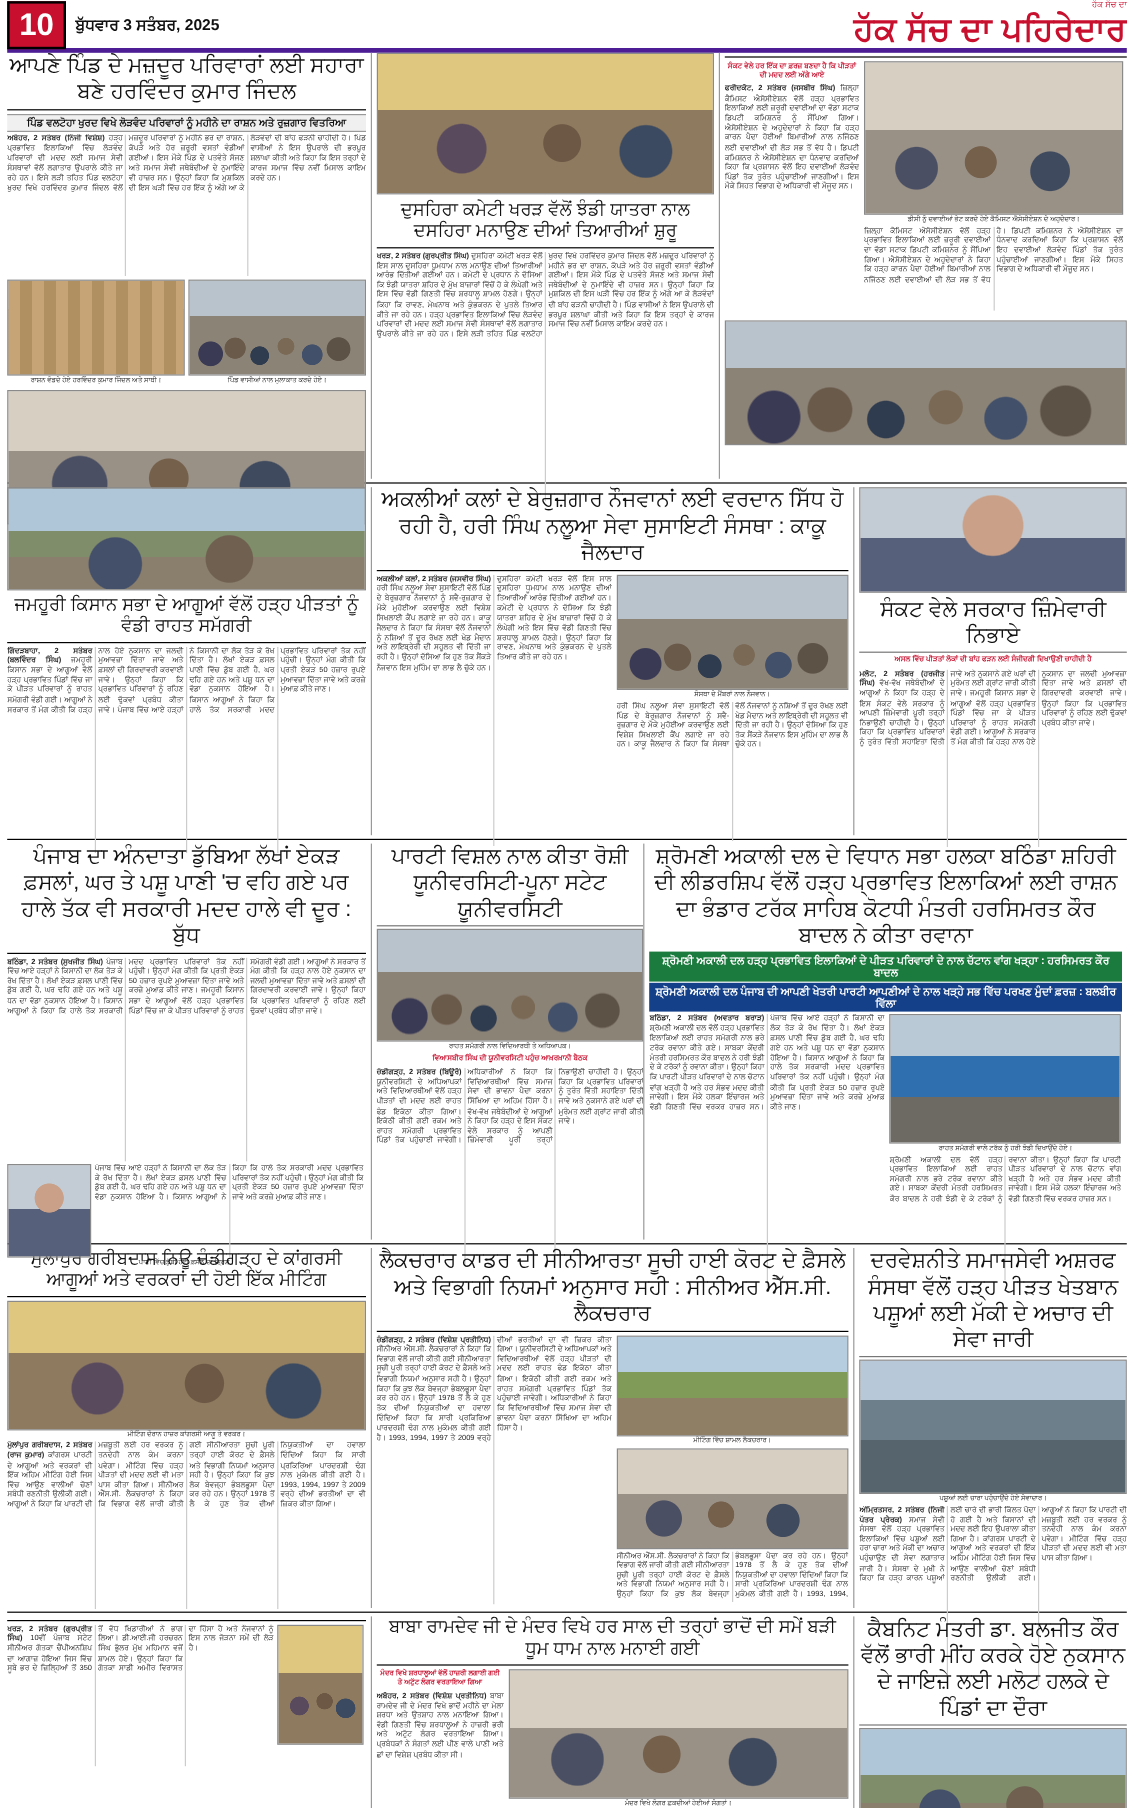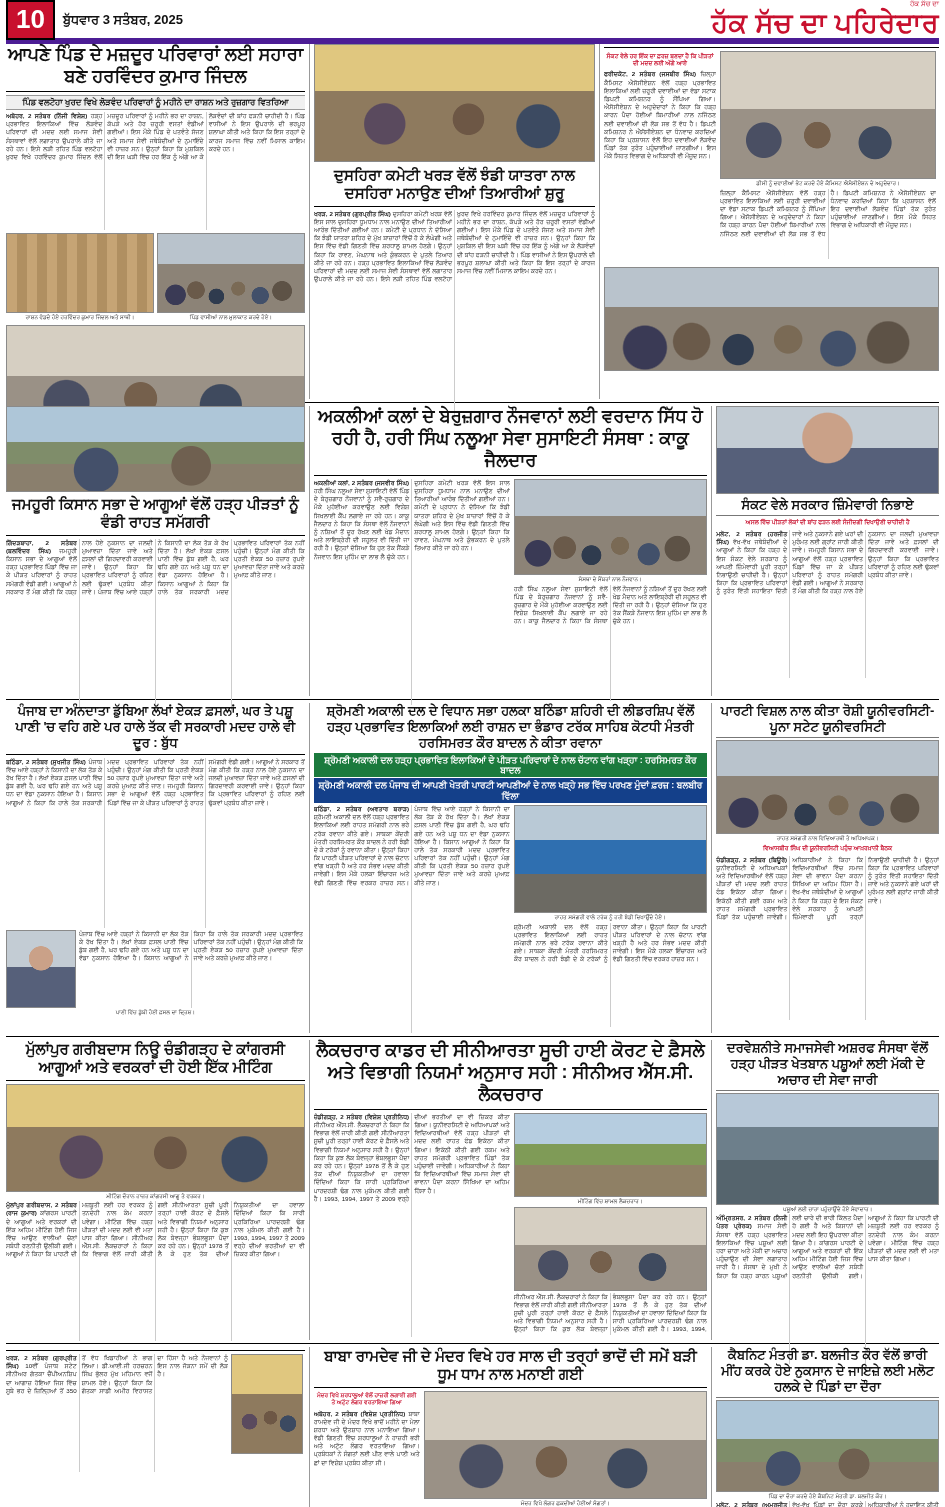--- a/index.html
+++ b/index.html
@@ -16,21 +16,21 @@
   .page {
     width: 945px; height: 1507px;
     position: relative;
     padding: 4px 6px 0 6px;
   }
 
   
   .masthead {
     display: flex;
     align-items: center;
-    border-bottom: 6px solid #4c1d95;
+    border-bottom: 4px solid #4c1d95;
     padding-bottom: 3px;
     height: 40px;
   }
   .page-number {
     background: #c8102e;
     color: #fff;
     font-weight: bold;
     font-size: 26px;
     line-height: 1;
     padding: 4px 8px 6px 8px;
@@ -53,28 +53,28 @@
   .mast-brand-sub {
     font-size: 7px;
     color: #c8102e;
     text-align: right;
     line-height: 1;
     margin-bottom: 1px;
   }
 
   
   .hl {
-    font-weight: bold;
+    font-weight: normal;
     text-align: center;
     line-height: 1.22;
     color: #111;
   }
   .hl-lg { font-size: 18px; }
   .hl-md { font-size: 15px; }
-  .hl-sm { font-size: 13px; }
+  .hl-sm { font-size: 18px; }
   .subhl {
     font-size: 8.5px;
     text-align: center;
     font-weight: bold;
     background: #f0f0f0;
     border-top: 1px solid #999;
     border-bottom: 1px solid #999;
     padding: 1.5px 2px;
     line-height: 1.2;
   }
@@ -292,52 +292,52 @@
       </div>
       <div class="flexrow" style="gap:3px; margin-top:2px;">
         <div class="photo sc-portrait" style="width:70px; height:78px;"></div>
         <div class="body-col cols-2" style="width:224px; height:78px;">
           <span>ਪੰਜਾਬ ਵਿੱਚ ਆਏ ਹੜ੍ਹਾਂ ਨੇ ਕਿਸਾਨੀ ਦਾ ਲੱਕ ਤੋੜ ਕੇ ਰੱਖ ਦਿੱਤਾ ਹੈ। ਲੱਖਾਂ ਏਕੜ ਫ਼ਸਲ ਪਾਣੀ ਵਿੱਚ ਡੁੱਬ ਗਈ ਹੈ, ਘਰ ਢਹਿ ਗਏ ਹਨ ਅਤੇ ਪਸ਼ੂ ਧਨ ਦਾ ਵੱਡਾ ਨੁਕਸਾਨ ਹੋਇਆ ਹੈ। ਕਿਸਾਨ ਆਗੂਆਂ ਨੇ ਕਿਹਾ ਕਿ ਹਾਲੇ ਤੱਕ ਸਰਕਾਰੀ ਮਦਦ ਪ੍ਰਭਾਵਿਤ ਪਰਿਵਾਰਾਂ ਤੱਕ ਨਹੀਂ ਪਹੁੰਚੀ। ਉਨ੍ਹਾਂ ਮੰਗ ਕੀਤੀ ਕਿ ਪ੍ਰਤੀ ਏਕੜ 50 ਹਜ਼ਾਰ ਰੁਪਏ ਮੁਆਵਜ਼ਾ ਦਿੱਤਾ ਜਾਵੇ ਅਤੇ ਕਰਜ਼ੇ ਮੁਆਫ਼ ਕੀਤੇ ਜਾਣ।</span>
         </div>
       </div>
       <div class="cap">ਪਾਣੀ ਵਿੱਚ ਡੁੱਬੀ ਹੋਈ ਫ਼ਸਲ ਦਾ ਦ੍ਰਿਸ਼।</div>
     </div>
 
-    <div class="sep-v" style="width:403px; padding:0 4px;">
-      <div class="hl hl-sm">ਸ਼੍ਰੋਮਣੀ ਅਕਾਲੀ ਦਲ ਦੇ ਵਿਧਾਨ ਸਭਾ ਹਲਕਾ ਬਠਿੰਡਾ ਸ਼ਹਿਰੀ ਦੀ ਲੀਡਰਸ਼ਿਪ ਵੱਲੋਂ ਹੜ੍ਹ ਪ੍ਰਭਾਵਿਤ ਇਲਾਕਿਆਂ ਲਈ ਰਾਸ਼ਨ ਦਾ ਭੰਡਾਰ ਟਰੱਕ ਸਾਹਿਬ ਕੋਟਧੀ ਮੰਤਰੀ ਹਰਸਿਮਰਤ ਕੌਰ ਬਾਦਲ ਨੇ ਕੀਤਾ ਰਵਾਨਾ</div>
-      <div class="band-green" style="margin-top:2px;">ਸ਼੍ਰੋਮਣੀ ਅਕਾਲੀ ਦਲ ਹੜ੍ਹ ਪ੍ਰਭਾਵਿਤ ਇਲਾਕਿਆਂ ਦੇ ਪੀੜਤ ਪਰਿਵਾਰਾਂ ਦੇ ਨਾਲ ਚੱਟਾਨ ਵਾਂਗ ਖੜ੍ਹਾ : ਹਰਸਿਮਰਤ ਕੌਰ ਬਾਦਲ</div>
-      <div class="band-blue" style="margin-top:1px;">ਸ਼੍ਰੋਮਣੀ ਅਕਾਲੀ ਦਲ ਪੰਜਾਬ ਦੀ ਆਪਣੀ ਖੇਤਰੀ ਪਾਰਟੀ ਆਪਣੀਆਂ ਦੇ ਨਾਲ ਖੜ੍ਹੇ ਸਭ ਵਿੱਚ ਪਰਖਣ ਮੁੰਦਾਂ ਫ਼ਰਜ਼ : ਬਲਬੀਰ ਵਿੱਲਾ</div>
-      <div class="flexrow" style="gap:4px; margin-top:2px;">
-        <div class="body-col cols-2" style="width:196px; height:228px;">
-          <span class="lead">ਬਠਿੰਡਾ, 2 ਸਤੰਬਰ (ਅਵਤਾਰ ਬਰਾੜ)</span>
-          <span>ਸ਼੍ਰੋਮਣੀ ਅਕਾਲੀ ਦਲ ਵੱਲੋਂ ਹੜ੍ਹ ਪ੍ਰਭਾਵਿਤ ਇਲਾਕਿਆਂ ਲਈ ਰਾਹਤ ਸਮੱਗਰੀ ਨਾਲ ਭਰੇ ਟਰੱਕ ਰਵਾਨਾ ਕੀਤੇ ਗਏ। ਸਾਬਕਾ ਕੇਂਦਰੀ ਮੰਤਰੀ ਹਰਸਿਮਰਤ ਕੌਰ ਬਾਦਲ ਨੇ ਹਰੀ ਝੰਡੀ ਦੇ ਕੇ ਟਰੱਕਾਂ ਨੂੰ ਰਵਾਨਾ ਕੀਤਾ। ਉਨ੍ਹਾਂ ਕਿਹਾ ਕਿ ਪਾਰਟੀ ਪੀੜਤ ਪਰਿਵਾਰਾਂ ਦੇ ਨਾਲ ਚੱਟਾਨ ਵਾਂਗ ਖੜ੍ਹੀ ਹੈ ਅਤੇ ਹਰ ਸੰਭਵ ਮਦਦ ਕੀਤੀ ਜਾਵੇਗੀ। ਇਸ ਮੌਕੇ ਹਲਕਾ ਇੰਚਾਰਜ ਅਤੇ ਵੱਡੀ ਗਿਣਤੀ ਵਿੱਚ ਵਰਕਰ ਹਾਜ਼ਰ ਸਨ।</span>
-          <span>ਪੰਜਾਬ ਵਿੱਚ ਆਏ ਹੜ੍ਹਾਂ ਨੇ ਕਿਸਾਨੀ ਦਾ ਲੱਕ ਤੋੜ ਕੇ ਰੱਖ ਦਿੱਤਾ ਹੈ। ਲੱਖਾਂ ਏਕੜ ਫ਼ਸਲ ਪਾਣੀ ਵਿੱਚ ਡੁੱਬ ਗਈ ਹੈ, ਘਰ ਢਹਿ ਗਏ ਹਨ ਅਤੇ ਪਸ਼ੂ ਧਨ ਦਾ ਵੱਡਾ ਨੁਕਸਾਨ ਹੋਇਆ ਹੈ। ਕਿਸਾਨ ਆਗੂਆਂ ਨੇ ਕਿਹਾ ਕਿ ਹਾਲੇ ਤੱਕ ਸਰਕਾਰੀ ਮਦਦ ਪ੍ਰਭਾਵਿਤ ਪਰਿਵਾਰਾਂ ਤੱਕ ਨਹੀਂ ਪਹੁੰਚੀ। ਉਨ੍ਹਾਂ ਮੰਗ ਕੀਤੀ ਕਿ ਪ੍ਰਤੀ ਏਕੜ 50 ਹਜ਼ਾਰ ਰੁਪਏ ਮੁਆਵਜ਼ਾ ਦਿੱਤਾ ਜਾਵੇ ਅਤੇ ਕਰਜ਼ੇ ਮੁਆਫ਼ ਕੀਤੇ ਜਾਣ।</span>
-        </div>
-        <div style="width:193px;">
-          <div class="photo sc-truck" style="height:108px;"></div>
-          <div class="cap">ਰਾਹਤ ਸਮੱਗਰੀ ਵਾਲੇ ਟਰੱਕ ਨੂੰ ਹਰੀ ਝੰਡੀ ਦਿਖਾਉਂਦੇ ਹੋਏ।</div>
-          <div class="body-col cols-2" style="height:104px;">
-            <span>ਸ਼੍ਰੋਮਣੀ ਅਕਾਲੀ ਦਲ ਵੱਲੋਂ ਹੜ੍ਹ ਪ੍ਰਭਾਵਿਤ ਇਲਾਕਿਆਂ ਲਈ ਰਾਹਤ ਸਮੱਗਰੀ ਨਾਲ ਭਰੇ ਟਰੱਕ ਰਵਾਨਾ ਕੀਤੇ ਗਏ। ਸਾਬਕਾ ਕੇਂਦਰੀ ਮੰਤਰੀ ਹਰਸਿਮਰਤ ਕੌਰ ਬਾਦਲ ਨੇ ਹਰੀ ਝੰਡੀ ਦੇ ਕੇ ਟਰੱਕਾਂ ਨੂੰ ਰਵਾਨਾ ਕੀਤਾ। ਉਨ੍ਹਾਂ ਕਿਹਾ ਕਿ ਪਾਰਟੀ ਪੀੜਤ ਪਰਿਵਾਰਾਂ ਦੇ ਨਾਲ ਚੱਟਾਨ ਵਾਂਗ ਖੜ੍ਹੀ ਹੈ ਅਤੇ ਹਰ ਸੰਭਵ ਮਦਦ ਕੀਤੀ ਜਾਵੇਗੀ। ਇਸ ਮੌਕੇ ਹਲਕਾ ਇੰਚਾਰਜ ਅਤੇ ਵੱਡੀ ਗਿਣਤੀ ਵਿੱਚ ਵਰਕਰ ਹਾਜ਼ਰ ਸਨ।</span>
-          </div>
-        </div>
-      </div>
-    </div>
-
     <div class="sep-v" style="width:228px; padding-left:4px;">
       <div class="hl hl-sm">ਪਾਰਟੀ ਵਿਸ਼ਲ ਨਾਲ ਕੀਤਾ ਰੋਸ਼ੀ ਯੂਨੀਵਰਸਿਟੀ-ਪੂਨਾ ਸਟੇਟ ਯੂਨੀਵਰਸਿਟੀ</div>
       <div class="rule-thin"></div>
       <div class="photo sc-crowd" style="height:94px;"></div>
       <div class="cap">ਰਾਹਤ ਸਮੱਗਰੀ ਨਾਲ ਵਿਦਿਆਰਥੀ ਤੇ ਅਧਿਆਪਕ।</div>
       <div class="subhl subhl-red" style="font-size:6px; color:#c8102e;">ਵਿਆਸਬੀਰ ਸਿੰਘ ਦੀ ਯੂਨੀਵਰਸਿਟੀ ਪਹੁੰਚ ਆਖ਼ਰਖ਼ਾਨੀ ਬੈਠਕ</div>
       <div class="body-col cols-3" style="height:164px; margin-top:2px;">
         <span class="lead">ਚੰਡੀਗੜ੍ਹ, 2 ਸਤੰਬਰ (ਬਿਊਰੋ)</span>
         <span>ਯੂਨੀਵਰਸਿਟੀ ਦੇ ਅਧਿਆਪਕਾਂ ਅਤੇ ਵਿਦਿਆਰਥੀਆਂ ਵੱਲੋਂ ਹੜ੍ਹ ਪੀੜਤਾਂ ਦੀ ਮਦਦ ਲਈ ਰਾਹਤ ਫੰਡ ਇਕੱਠਾ ਕੀਤਾ ਗਿਆ। ਇਕੱਠੀ ਕੀਤੀ ਗਈ ਰਕਮ ਅਤੇ ਰਾਹਤ ਸਮੱਗਰੀ ਪ੍ਰਭਾਵਿਤ ਪਿੰਡਾਂ ਤੱਕ ਪਹੁੰਚਾਈ ਜਾਵੇਗੀ। ਅਧਿਕਾਰੀਆਂ ਨੇ ਕਿਹਾ ਕਿ ਵਿਦਿਆਰਥੀਆਂ ਵਿੱਚ ਸਮਾਜ ਸੇਵਾ ਦੀ ਭਾਵਨਾ ਪੈਦਾ ਕਰਨਾ ਸਿੱਖਿਆ ਦਾ ਅਹਿਮ ਹਿੱਸਾ ਹੈ।</span>
         <span>ਵੱਖ-ਵੱਖ ਜਥੇਬੰਦੀਆਂ ਦੇ ਆਗੂਆਂ ਨੇ ਕਿਹਾ ਕਿ ਹੜ੍ਹ ਦੇ ਇਸ ਸੰਕਟ ਵੇਲੇ ਸਰਕਾਰ ਨੂੰ ਆਪਣੀ ਜ਼ਿੰਮੇਵਾਰੀ ਪੂਰੀ ਤਰ੍ਹਾਂ ਨਿਭਾਉਣੀ ਚਾਹੀਦੀ ਹੈ। ਉਨ੍ਹਾਂ ਕਿਹਾ ਕਿ ਪ੍ਰਭਾਵਿਤ ਪਰਿਵਾਰਾਂ ਨੂੰ ਤੁਰੰਤ ਵਿੱਤੀ ਸਹਾਇਤਾ ਦਿੱਤੀ ਜਾਵੇ ਅਤੇ ਨੁਕਸਾਨੇ ਗਏ ਘਰਾਂ ਦੀ ਮੁਰੰਮਤ ਲਈ ਗ੍ਰਾਂਟ ਜਾਰੀ ਕੀਤੀ ਜਾਵੇ।</span>
       </div>
     </div>
+
+    <div class="sep-v" style="width:403px; padding:0 4px;">
+      <div class="hl hl-sm">ਸ਼੍ਰੋਮਣੀ ਅਕਾਲੀ ਦਲ ਦੇ ਵਿਧਾਨ ਸਭਾ ਹਲਕਾ ਬਠਿੰਡਾ ਸ਼ਹਿਰੀ ਦੀ ਲੀਡਰਸ਼ਿਪ ਵੱਲੋਂ ਹੜ੍ਹ ਪ੍ਰਭਾਵਿਤ ਇਲਾਕਿਆਂ ਲਈ ਰਾਸ਼ਨ ਦਾ ਭੰਡਾਰ ਟਰੱਕ ਸਾਹਿਬ ਕੋਟਧੀ ਮੰਤਰੀ ਹਰਸਿਮਰਤ ਕੌਰ ਬਾਦਲ ਨੇ ਕੀਤਾ ਰਵਾਨਾ</div>
+      <div class="band-green" style="margin-top:2px;">ਸ਼੍ਰੋਮਣੀ ਅਕਾਲੀ ਦਲ ਹੜ੍ਹ ਪ੍ਰਭਾਵਿਤ ਇਲਾਕਿਆਂ ਦੇ ਪੀੜਤ ਪਰਿਵਾਰਾਂ ਦੇ ਨਾਲ ਚੱਟਾਨ ਵਾਂਗ ਖੜ੍ਹਾ : ਹਰਸਿਮਰਤ ਕੌਰ ਬਾਦਲ</div>
+      <div class="band-blue" style="margin-top:1px;">ਸ਼੍ਰੋਮਣੀ ਅਕਾਲੀ ਦਲ ਪੰਜਾਬ ਦੀ ਆਪਣੀ ਖੇਤਰੀ ਪਾਰਟੀ ਆਪਣੀਆਂ ਦੇ ਨਾਲ ਖੜ੍ਹੇ ਸਭ ਵਿੱਚ ਪਰਖਣ ਮੁੰਦਾਂ ਫ਼ਰਜ਼ : ਬਲਬੀਰ ਵਿੱਲਾ</div>
+      <div class="flexrow" style="gap:4px; margin-top:2px;">
+        <div class="body-col cols-2" style="width:196px; height:228px;">
+          <span class="lead">ਬਠਿੰਡਾ, 2 ਸਤੰਬਰ (ਅਵਤਾਰ ਬਰਾੜ)</span>
+          <span>ਸ਼੍ਰੋਮਣੀ ਅਕਾਲੀ ਦਲ ਵੱਲੋਂ ਹੜ੍ਹ ਪ੍ਰਭਾਵਿਤ ਇਲਾਕਿਆਂ ਲਈ ਰਾਹਤ ਸਮੱਗਰੀ ਨਾਲ ਭਰੇ ਟਰੱਕ ਰਵਾਨਾ ਕੀਤੇ ਗਏ। ਸਾਬਕਾ ਕੇਂਦਰੀ ਮੰਤਰੀ ਹਰਸਿਮਰਤ ਕੌਰ ਬਾਦਲ ਨੇ ਹਰੀ ਝੰਡੀ ਦੇ ਕੇ ਟਰੱਕਾਂ ਨੂੰ ਰਵਾਨਾ ਕੀਤਾ। ਉਨ੍ਹਾਂ ਕਿਹਾ ਕਿ ਪਾਰਟੀ ਪੀੜਤ ਪਰਿਵਾਰਾਂ ਦੇ ਨਾਲ ਚੱਟਾਨ ਵਾਂਗ ਖੜ੍ਹੀ ਹੈ ਅਤੇ ਹਰ ਸੰਭਵ ਮਦਦ ਕੀਤੀ ਜਾਵੇਗੀ। ਇਸ ਮੌਕੇ ਹਲਕਾ ਇੰਚਾਰਜ ਅਤੇ ਵੱਡੀ ਗਿਣਤੀ ਵਿੱਚ ਵਰਕਰ ਹਾਜ਼ਰ ਸਨ।</span>
+          <span>ਪੰਜਾਬ ਵਿੱਚ ਆਏ ਹੜ੍ਹਾਂ ਨੇ ਕਿਸਾਨੀ ਦਾ ਲੱਕ ਤੋੜ ਕੇ ਰੱਖ ਦਿੱਤਾ ਹੈ। ਲੱਖਾਂ ਏਕੜ ਫ਼ਸਲ ਪਾਣੀ ਵਿੱਚ ਡੁੱਬ ਗਈ ਹੈ, ਘਰ ਢਹਿ ਗਏ ਹਨ ਅਤੇ ਪਸ਼ੂ ਧਨ ਦਾ ਵੱਡਾ ਨੁਕਸਾਨ ਹੋਇਆ ਹੈ। ਕਿਸਾਨ ਆਗੂਆਂ ਨੇ ਕਿਹਾ ਕਿ ਹਾਲੇ ਤੱਕ ਸਰਕਾਰੀ ਮਦਦ ਪ੍ਰਭਾਵਿਤ ਪਰਿਵਾਰਾਂ ਤੱਕ ਨਹੀਂ ਪਹੁੰਚੀ। ਉਨ੍ਹਾਂ ਮੰਗ ਕੀਤੀ ਕਿ ਪ੍ਰਤੀ ਏਕੜ 50 ਹਜ਼ਾਰ ਰੁਪਏ ਮੁਆਵਜ਼ਾ ਦਿੱਤਾ ਜਾਵੇ ਅਤੇ ਕਰਜ਼ੇ ਮੁਆਫ਼ ਕੀਤੇ ਜਾਣ।</span>
+        </div>
+        <div style="width:193px;">
+          <div class="photo sc-truck" style="height:108px;"></div>
+          <div class="cap">ਰਾਹਤ ਸਮੱਗਰੀ ਵਾਲੇ ਟਰੱਕ ਨੂੰ ਹਰੀ ਝੰਡੀ ਦਿਖਾਉਂਦੇ ਹੋਏ।</div>
+          <div class="body-col cols-2" style="height:104px;">
+            <span>ਸ਼੍ਰੋਮਣੀ ਅਕਾਲੀ ਦਲ ਵੱਲੋਂ ਹੜ੍ਹ ਪ੍ਰਭਾਵਿਤ ਇਲਾਕਿਆਂ ਲਈ ਰਾਹਤ ਸਮੱਗਰੀ ਨਾਲ ਭਰੇ ਟਰੱਕ ਰਵਾਨਾ ਕੀਤੇ ਗਏ। ਸਾਬਕਾ ਕੇਂਦਰੀ ਮੰਤਰੀ ਹਰਸਿਮਰਤ ਕੌਰ ਬਾਦਲ ਨੇ ਹਰੀ ਝੰਡੀ ਦੇ ਕੇ ਟਰੱਕਾਂ ਨੂੰ ਰਵਾਨਾ ਕੀਤਾ। ਉਨ੍ਹਾਂ ਕਿਹਾ ਕਿ ਪਾਰਟੀ ਪੀੜਤ ਪਰਿਵਾਰਾਂ ਦੇ ਨਾਲ ਚੱਟਾਨ ਵਾਂਗ ਖੜ੍ਹੀ ਹੈ ਅਤੇ ਹਰ ਸੰਭਵ ਮਦਦ ਕੀਤੀ ਜਾਵੇਗੀ। ਇਸ ਮੌਕੇ ਹਲਕਾ ਇੰਚਾਰਜ ਅਤੇ ਵੱਡੀ ਗਿਣਤੀ ਵਿੱਚ ਵਰਕਰ ਹਾਜ਼ਰ ਸਨ।</span>
+          </div>
+        </div>
+      </div>
+    </div>
   </div>
 
   <div class="rule"></div>
 
   <div class="flexrow" style="height:300px;">
 
     <div style="width:303px; padding-right:4px;">
       <div class="hl hl-md">ਮੁੱਲਾਂਪੁਰ ਗਰੀਬਦਾਸ ਨਿਊ ਚੰਡੀਗੜ੍ਹ ਦੇ ਕਾਂਗਰਸੀ ਆਗੂਆਂ ਅਤੇ ਵਰਕਰਾਂ ਦੀ ਹੋਈ ਇੱਕ ਮੀਟਿੰਗ</div>
       <div class="rule"></div>
       <div class="photo sc-stage" style="height:108px;"></div>

